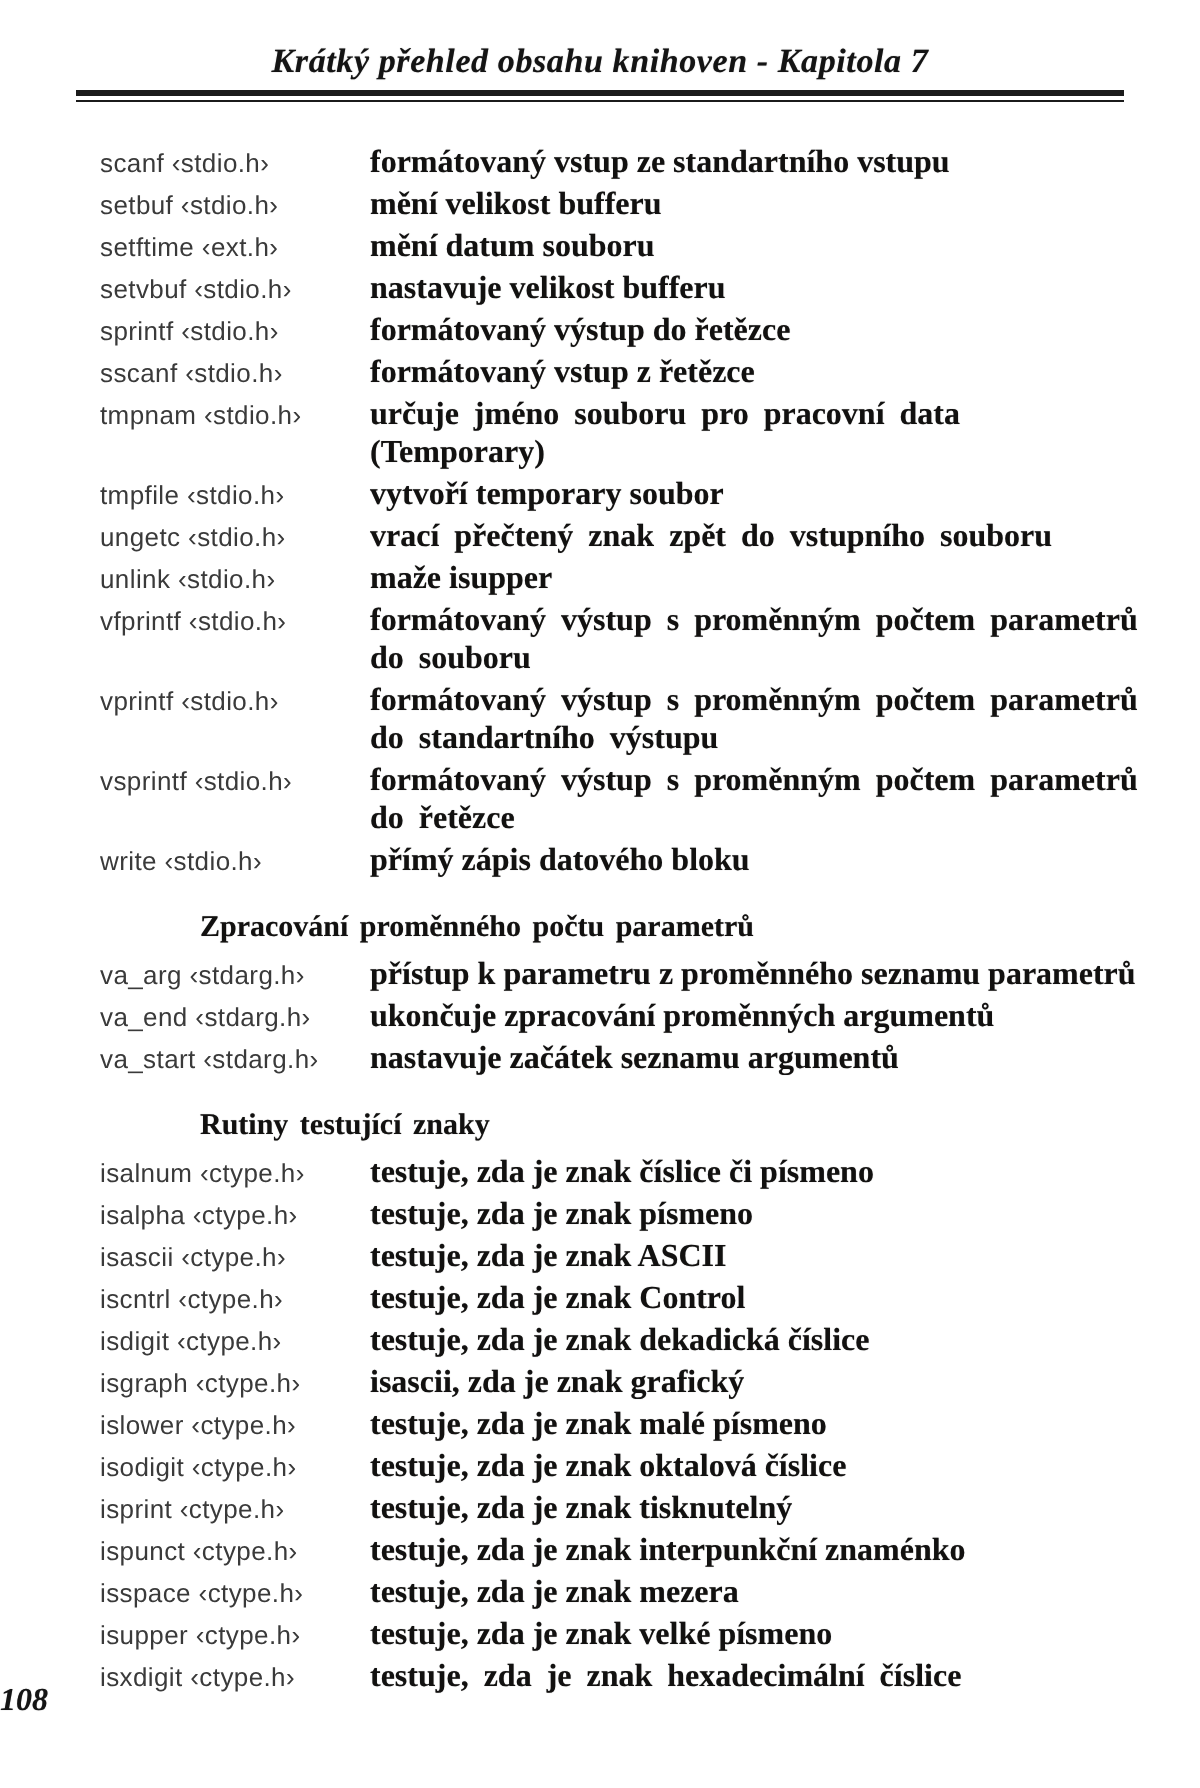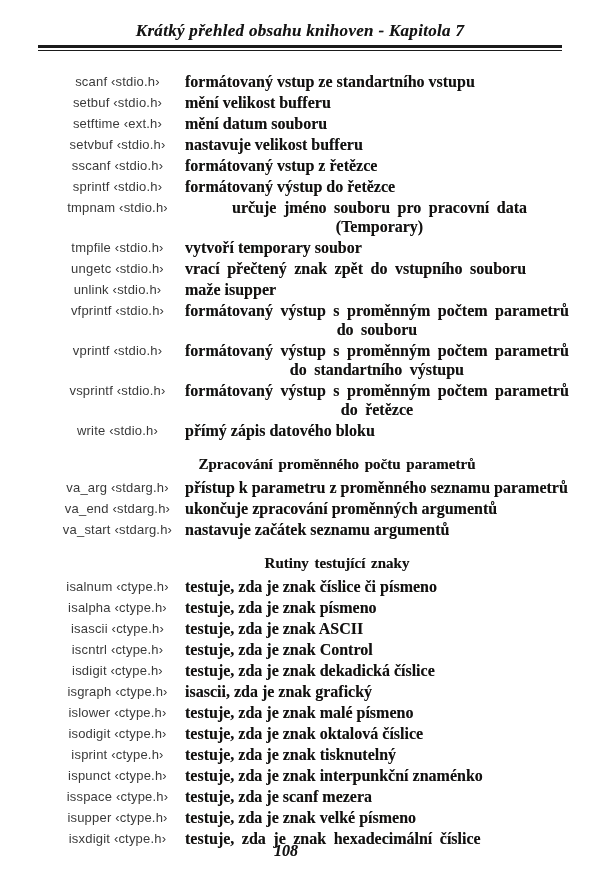--- a/index.html
+++ b/index.html
@@ -21,21 +21,21 @@
     letter-spacing: 0.3px;
     color: #141414;
     text-shadow: 0 0 0.5px rgba(20,20,20,0.5);
   }
   .rule {
     margin: 4px 38px 0 38px;
     height: 2px;
     border-top: 3px solid #1b1b1b;
     border-bottom: 1px solid #1b1b1b;
   }
-  .content { padding: 21px 26px 0 50px; text-align: center; }
+  .content { padding: 21px 26px 0 50px; }
   .row { display: flex; align-items: flex-start; margin-bottom: 2px; }
   .func-cell {
     flex: 0 0 135px;
     width: 135px;
     font-family: "Liberation Sans", sans-serif;
     font-size: 13px;
     line-height: 19px;
     color: #3a3a3a;
     letter-spacing: 0.2px;
     white-space: nowrap;
@@ -56,21 +56,20 @@
     font-size: 15px;
     color: #121110;
     word-spacing: 2px;
     text-shadow: 0 0 0.4px rgba(18,17,16,0.45);
   }
   .page-num {
     position: absolute;
     top: 842px;
     left: 0;
     width: 572px;
-    text-align: center;
     font-style: italic;
     font-weight: bold;
     font-size: 16px;
     color: #141414;
     text-shadow: 0 0 0.4px rgba(20,20,20,0.5);
   }
 </style>
 </head>
 <body>
 
@@ -93,28 +92,28 @@
       </div>
       <div class="row">
         <span class="func-cell">setftime ‹ext.h›</span>
         <span class="desc-cell">mění datum souboru</span>
       </div>
       <div class="row">
         <span class="func-cell">setvbuf ‹stdio.h›</span>
         <span class="desc-cell">nastavuje velikost bufferu</span>
       </div>
       <div class="row">
+        <span class="func-cell">sprintf ‹stdio.h›</span>
+        <span class="desc-cell">formátovaný výstup do řetězce</span>
+      </div>
+      <div class="row">
         <span class="func-cell">sscanf ‹stdio.h›</span>
         <span class="desc-cell">formátovaný vstup z řetězce</span>
       </div>
       <div class="row">
-        <span class="func-cell">sprintf ‹stdio.h›</span>
-        <span class="desc-cell">formátovaný výstup do řetězce</span>
-      </div>
-      <div class="row">
         <span class="func-cell">tmpnam ‹stdio.h›</span>
         <span class="desc-cell wide">určuje jméno souboru pro pracovní data (Temporary)</span>
       </div>
       <div class="row">
         <span class="func-cell">tmpfile ‹stdio.h›</span>
         <span class="desc-cell">vytvoří temporary soubor</span>
       </div>
       <div class="row">
         <span class="func-cell">ungetc ‹stdio.h›</span>
         <span class="desc-cell wide">vrací přečtený znak zpět do vstupního souboru</span>
@@ -188,21 +187,21 @@
       <div class="row">
         <span class="func-cell">isprint ‹ctype.h›</span>
         <span class="desc-cell">testuje, zda je znak tisknutelný</span>
       </div>
       <div class="row">
         <span class="func-cell">ispunct ‹ctype.h›</span>
         <span class="desc-cell">testuje, zda je znak interpunkční znaménko</span>
       </div>
       <div class="row">
         <span class="func-cell">isspace ‹ctype.h›</span>
-        <span class="desc-cell">testuje, zda je scanf mezera</span>
+        <span class="desc-cell">testuje, zda je znak mezera</span>
       </div>
       <div class="row">
         <span class="func-cell">isupper ‹ctype.h›</span>
         <span class="desc-cell">testuje, zda je znak velké písmeno</span>
       </div>
       <div class="row">
         <span class="func-cell">isxdigit ‹ctype.h›</span>
         <span class="desc-cell wide">testuje, zda je znak hexadecimální číslice</span>
       </div>
     </div>

